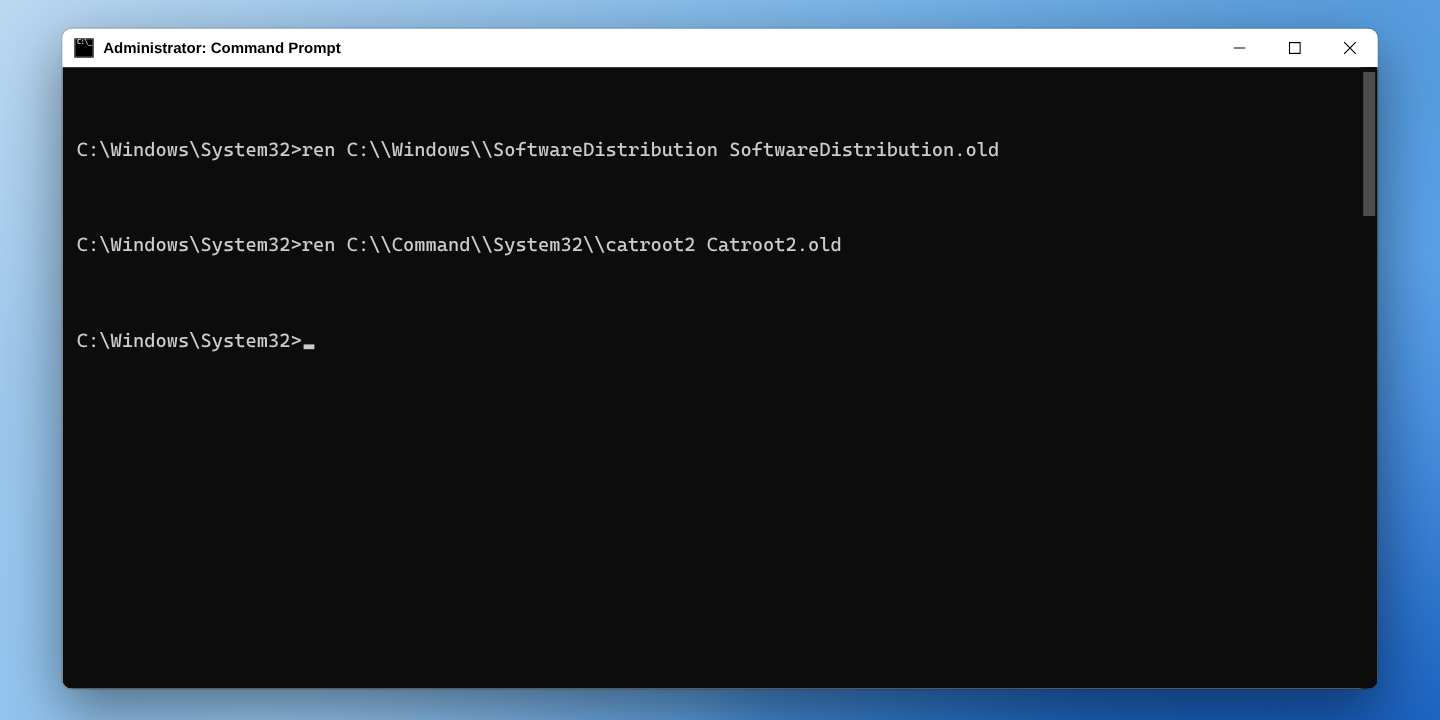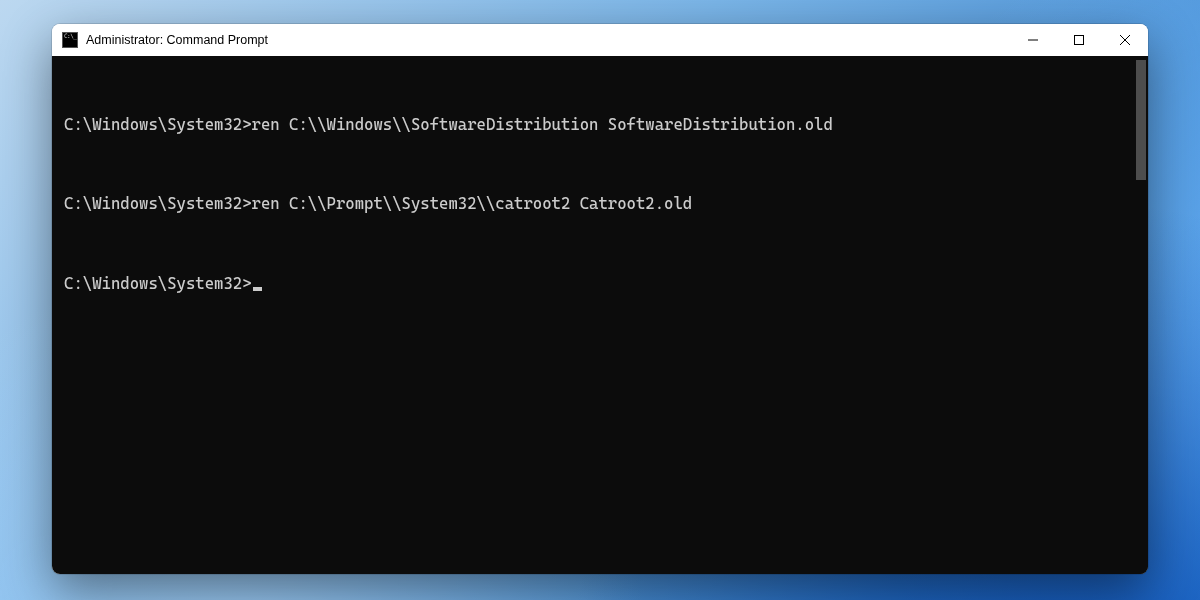--- a/index.html
+++ b/index.html
@@ -35,20 +35,21 @@
     }
     .titlebar {
       height: 32px;
       flex: 0 0 32px;
       display: flex;
       align-items: center;
       background: #ffffff;
       color: #000;
       font-size: 12.5px;
       user-select: none;
+      font-weight: bold;
     }
     .titlebar .app-icon {
       width: 16px;
       height: 16px;
       margin-left: 10px;
       margin-right: 8px;
       background: #000;
       position: relative;
       border: 1px solid #555;
     }
@@ -146,21 +147,21 @@
         <svg width="10" height="10" viewBox="0 0 10 10">
             <path d="M0 0 L10 10 M10 0 L0 10" stroke="#000" stroke-width="1"></path>
           </svg>
       </div>
     </div>
   </div>
 
   <div class="console-area">
     <div class="console">
       <div class="console-line"><span>C:\Windows\System32&gt;</span><span>ren C:\\Windows\\SoftwareDistribution SoftwareDistribution.old</span></div>
-      <div class="console-line"><span>C:\Windows\System32&gt;</span><span>ren C:\\Prompt\\System32\\catroot2 Catroot2.old</span></div>
+      <div class="console-line"><span>C:\Windows\System32&gt;</span><span>ren C:\\Command\\System32\\catroot2 Catroot2.old</span></div>
       <div class="console-line"><span>C:\Windows\System32&gt;</span><span></span><span class="cursor"></span></div>
     </div>
     <div class="scrollbar-track">
       <div class="scrollbar-thumb"></div>
     </div>
   </div>
 
 </div>
 
 </body></html>

